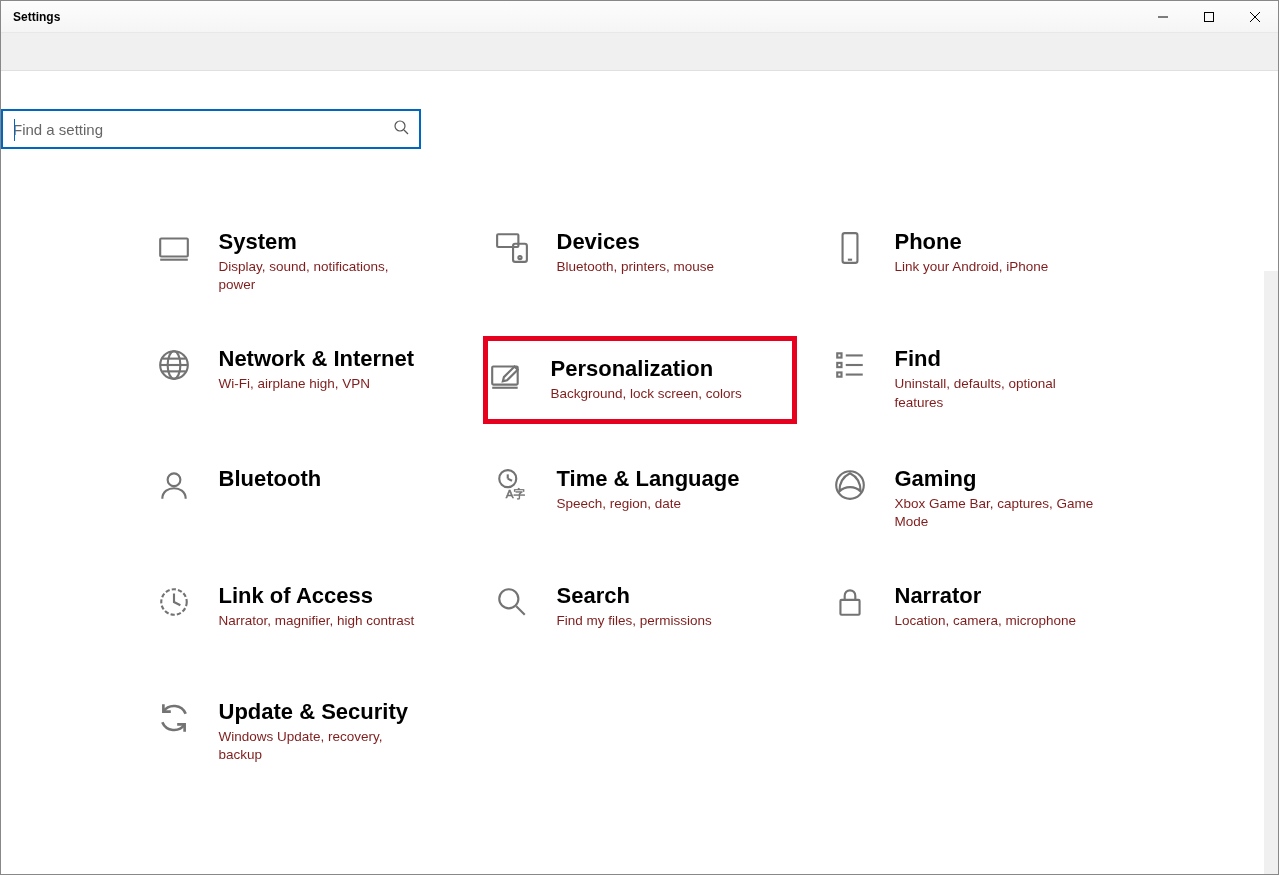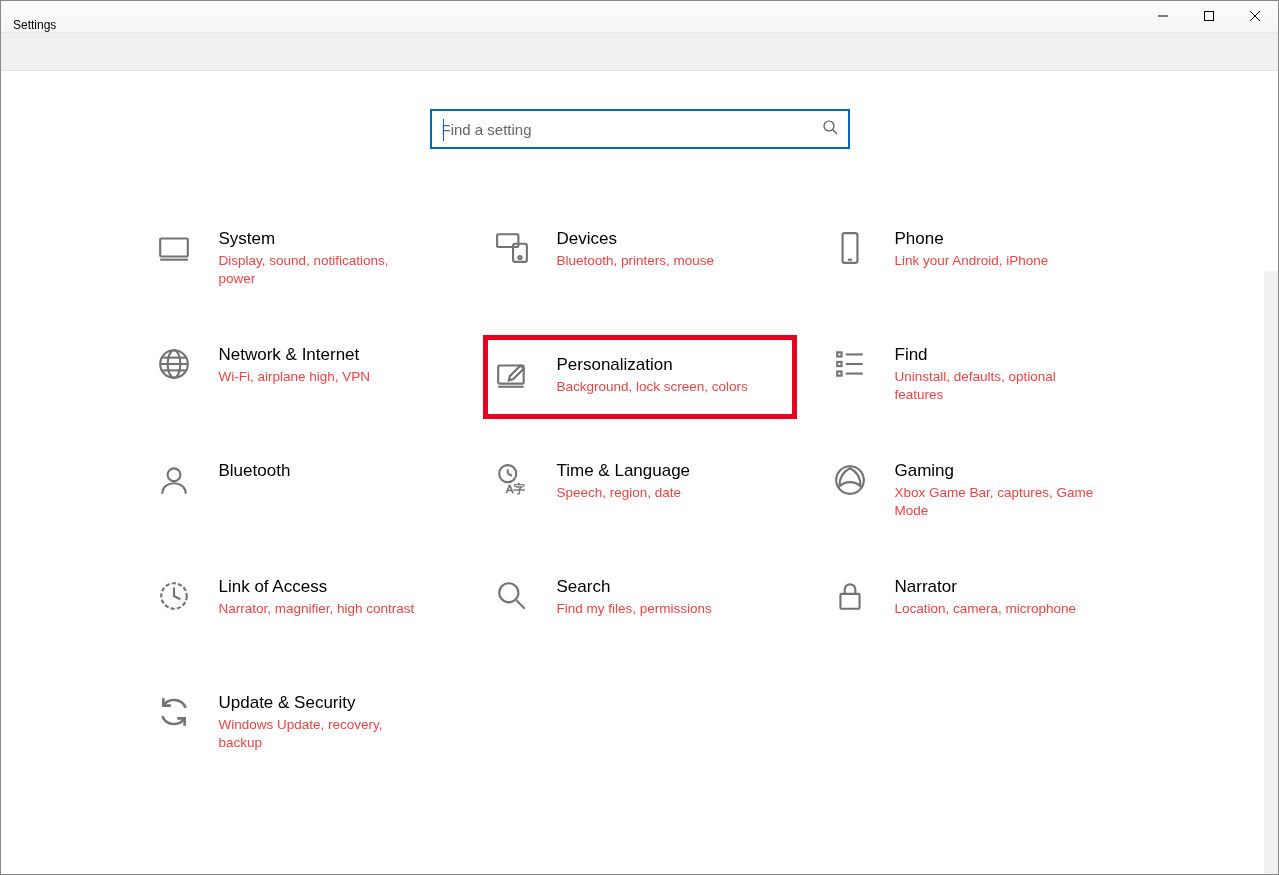--- a/index.html
+++ b/index.html
@@ -8,23 +8,24 @@
     background: #ffffff;
     width: 1279px;
     height: 875px;
     overflow: hidden;
     position: relative;
     border: 1px solid #888;
   }
   .titlebar {
     height: 32px;
     display: flex;
-    align-items: flex-end;
+    align-items: center;
     background: linear-gradient(#fdfdfd, #f5f5f5);
     border-bottom: 1px solid #e8e8e8;
+    font-weight: bold;
   }
   .titlebar .title {
     font-size: 12px;
     padding-left: 12px;
     color: #000;
   }
   .win-controls {
     margin-left: auto;
     display: flex;
   }
@@ -43,21 +44,21 @@
     background: #f0f0f0;
     border-bottom: 1px solid #e0e0e0;
   }
   .content {
     position: relative;
     padding-top: 38px;
     height: calc(100% - 70px);
   }
   .search-wrap {
     display: flex;
-    justify-content: center;
+    justify-content: flex-start;
   }
   .search-box {
     width: 420px;
     height: 40px;
     border: 2px solid #0067c0;
     display: flex;
     align-items: center;
     padding: 0 10px;
     position: relative;
   }
@@ -101,35 +102,35 @@
     flex-shrink: 0;
     color: #737373;
     padding-top: 2px;
   }
   .tile-icon svg { width: 34px; height: 34px; }
   .tile-text {
     padding-left: 18px;
     max-width: 220px;
   }
   .tile-title {
-    font-size: 17px;
+    font-size: 22px;
     color: #000;
-    font-weight: 400;
+    font-weight: 700;
     margin-bottom: 3px;
   }
   .tile-desc {
     font-size: 13.5px;
-    color: #ef4444;
+    color: #7f1d1d;
     line-height: 1.35;
   }
   .highlight-red {
     outline: 5px solid #e8001f;
     outline-offset: -3px;
   }
-  .tile.personalization { padding: 18px 10px; }
+  .tile.personalization { padding: 18px 4px; }
   .scrollbar {
     position: absolute;
     right: 0;
     top: 200px;
     width: 14px;
     height: 670px;
     background: #f0f0f0;
   }
 </style>
 </head>

